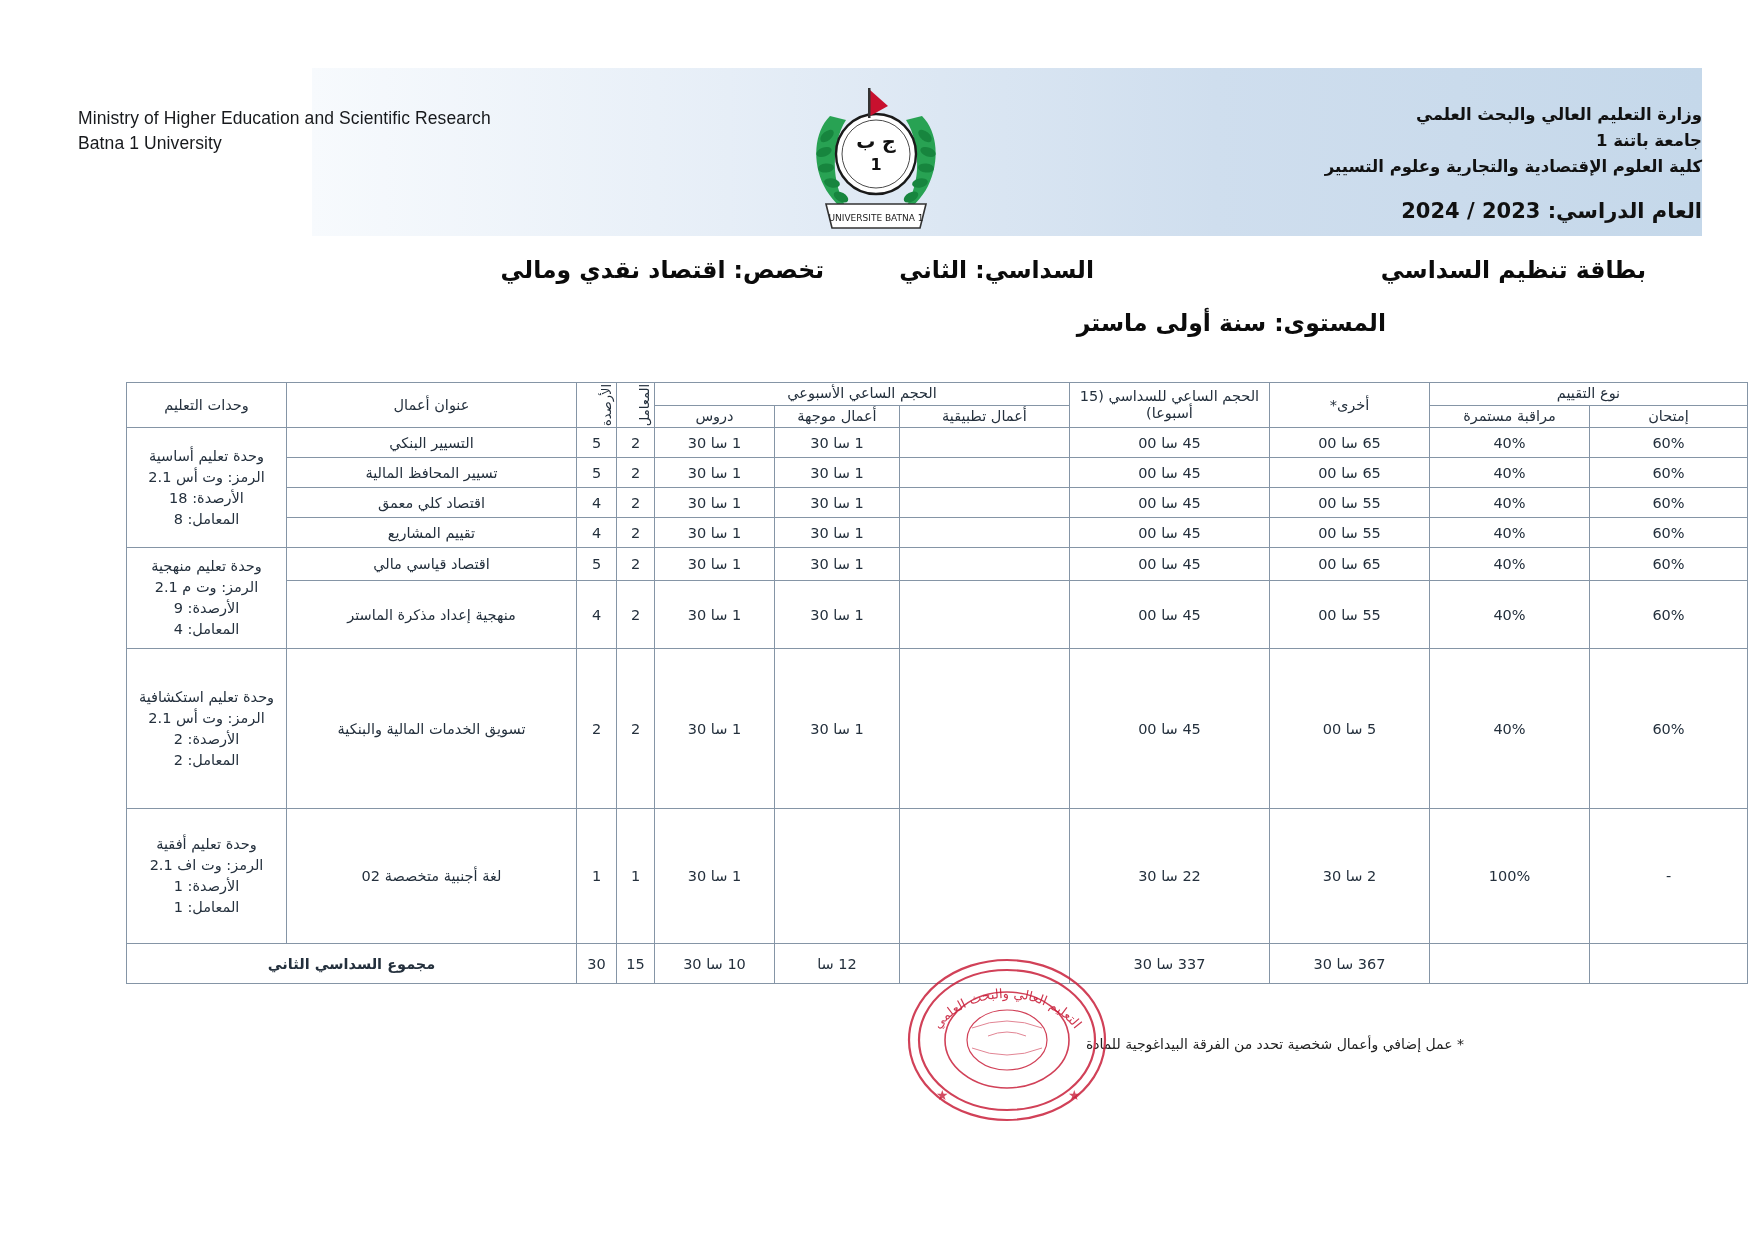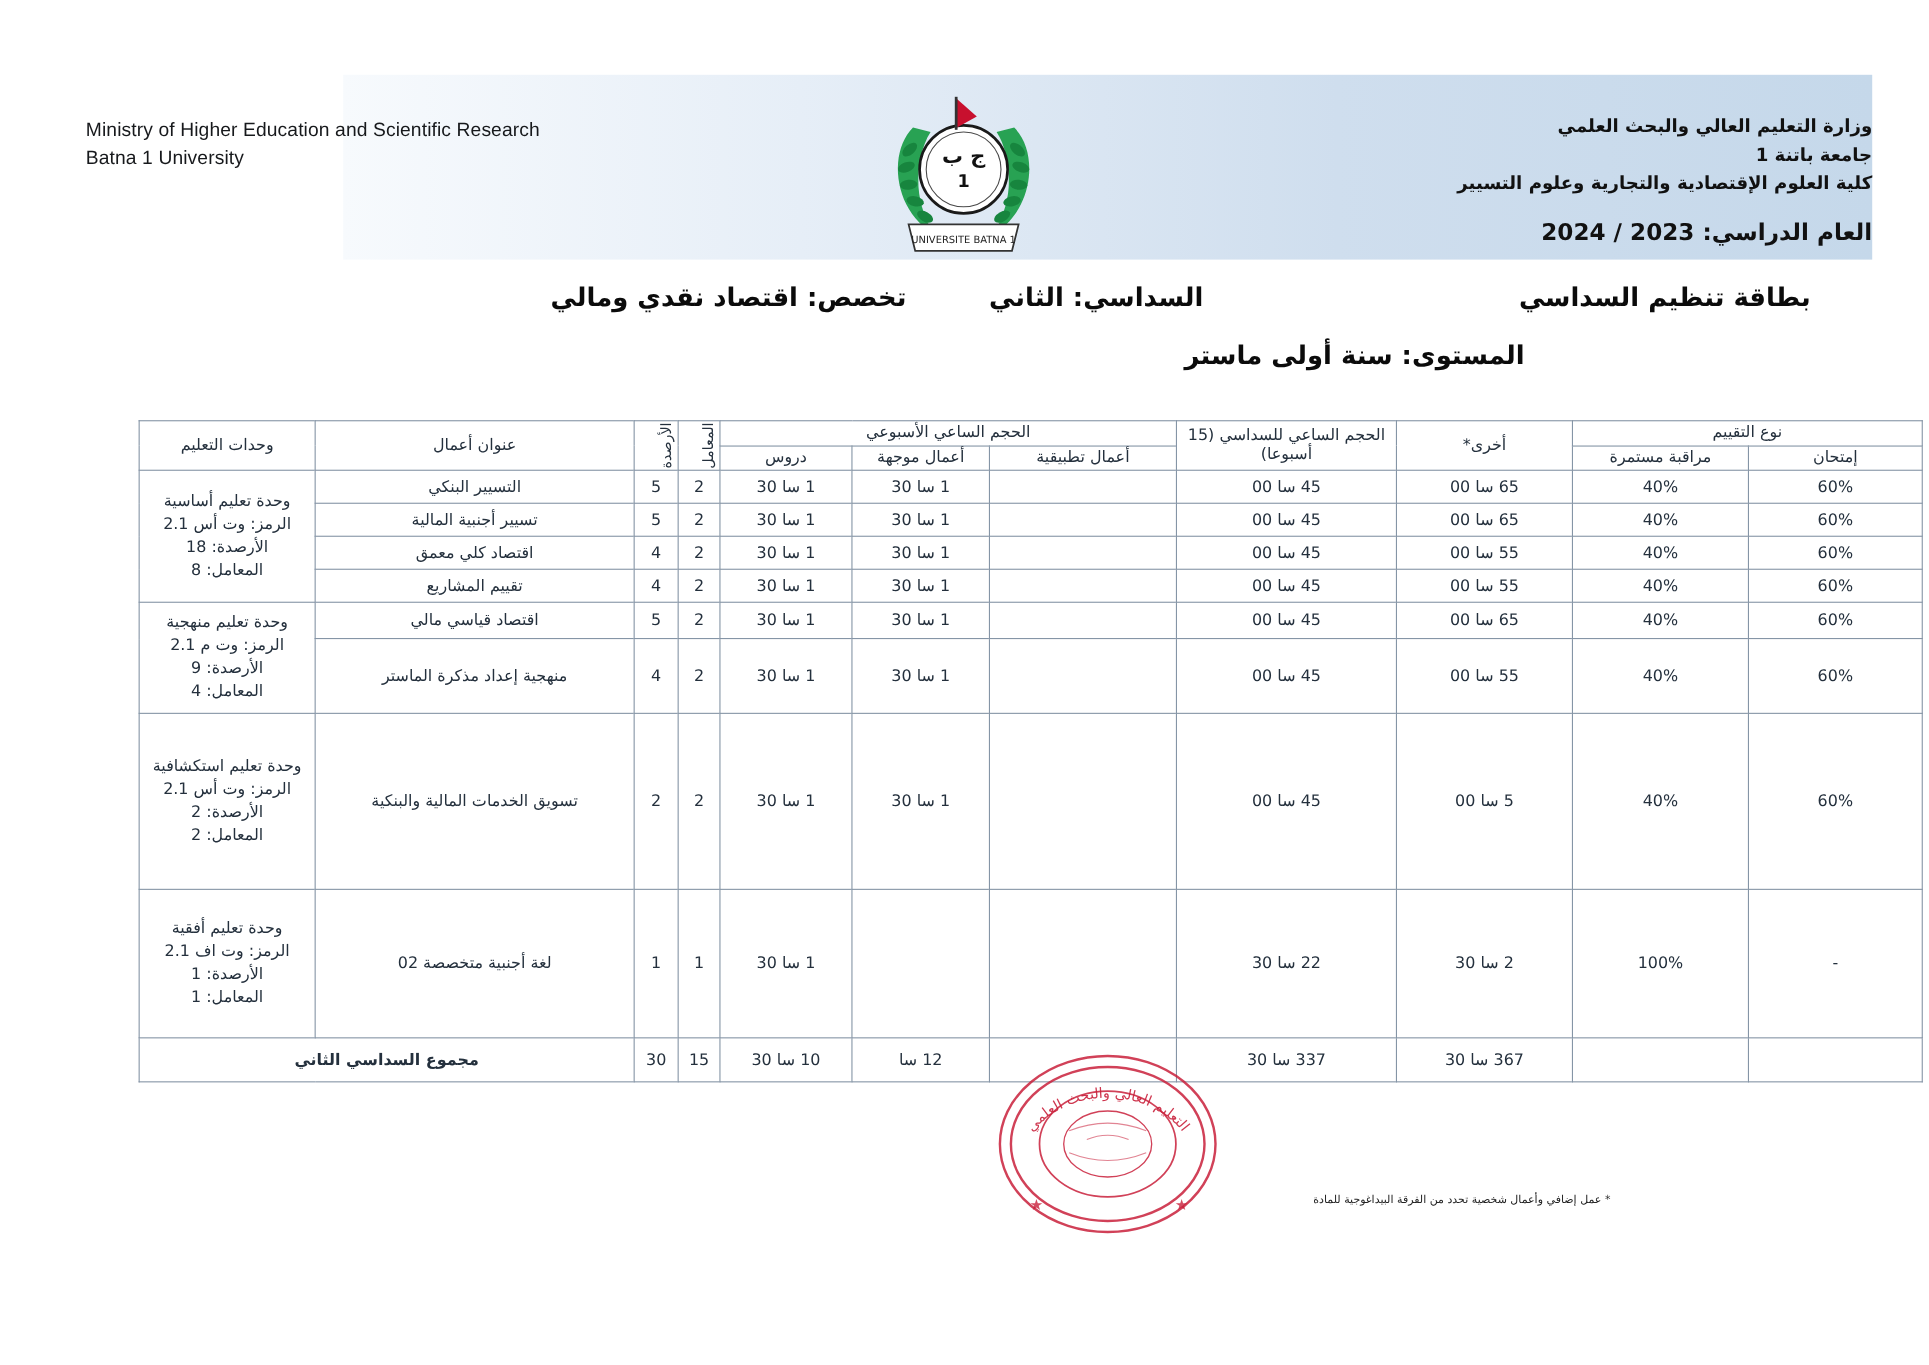--- a/index.html
+++ b/index.html
@@ -90,24 +90,24 @@
     text-align:right;
     padding-right:12px;
     font-size:14.5px;
     color:#26323f;
   }
   .light{color:#7d8b98;}
   .tot td{font-size:15px;font-weight:bold;color:#1b2733;}
   .tot .mat-cell{font-weight:bold;margin-left:24px;}
   
   .footnote{
-    position:absolute;right:290px;top:1086px;
+    position:absolute;right:290px;top:1036px;
     direction:rtl;
     font-family:"DejaVu Sans", sans-serif;
-    font-size:10px;color:#222;
+    font-size:14px;color:#222;
   }
   
   .stamp{
     position:absolute;left:892px;top:948px;width:230px;height:180px;
     pointer-events:none;
   }
 </style>
 </head>
 <body>
 
@@ -233,21 +233,21 @@
   <tr style="height:30px">
     <td class="light">60%</td>
     <td class="light">40%</td>
     <td class="light">65 سا 00</td>
     <td class="light">45 سا 00</td>
     <td class="light"></td>
     <td class="light">1 سا 30</td>
     <td class="light">1 سا 30</td>
     <td class="light">2</td>
     <td class="light">5</td>
-    <td class="mat-cell light">تسيير أجنبية المالية</td>
+    <td class="mat-cell light">تسيير المحافظ المالية</td>
   </tr>
 
   <tr style="height:30px">
     <td class="light">60%</td>
     <td class="light">40%</td>
     <td class="light">55 سا 00</td>
     <td class="light">45 سا 00</td>
     <td class="light"></td>
     <td class="light">1 سا 30</td>
     <td class="light">1 سا 30</td>

